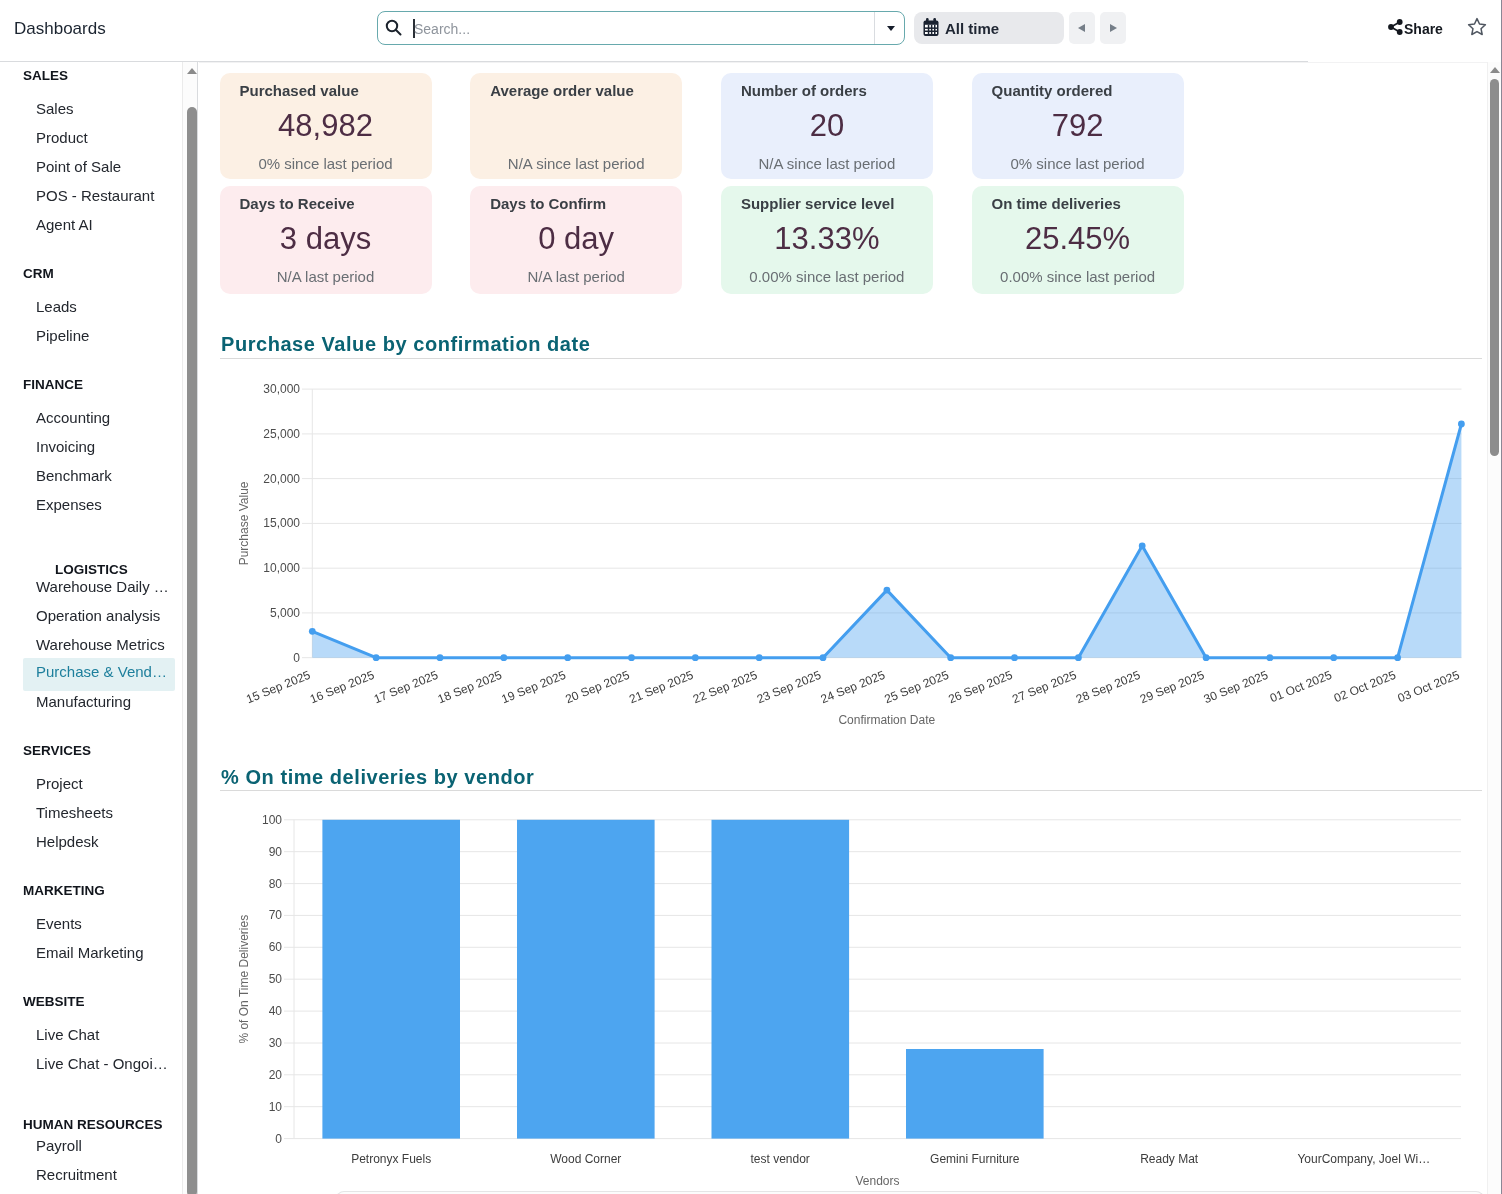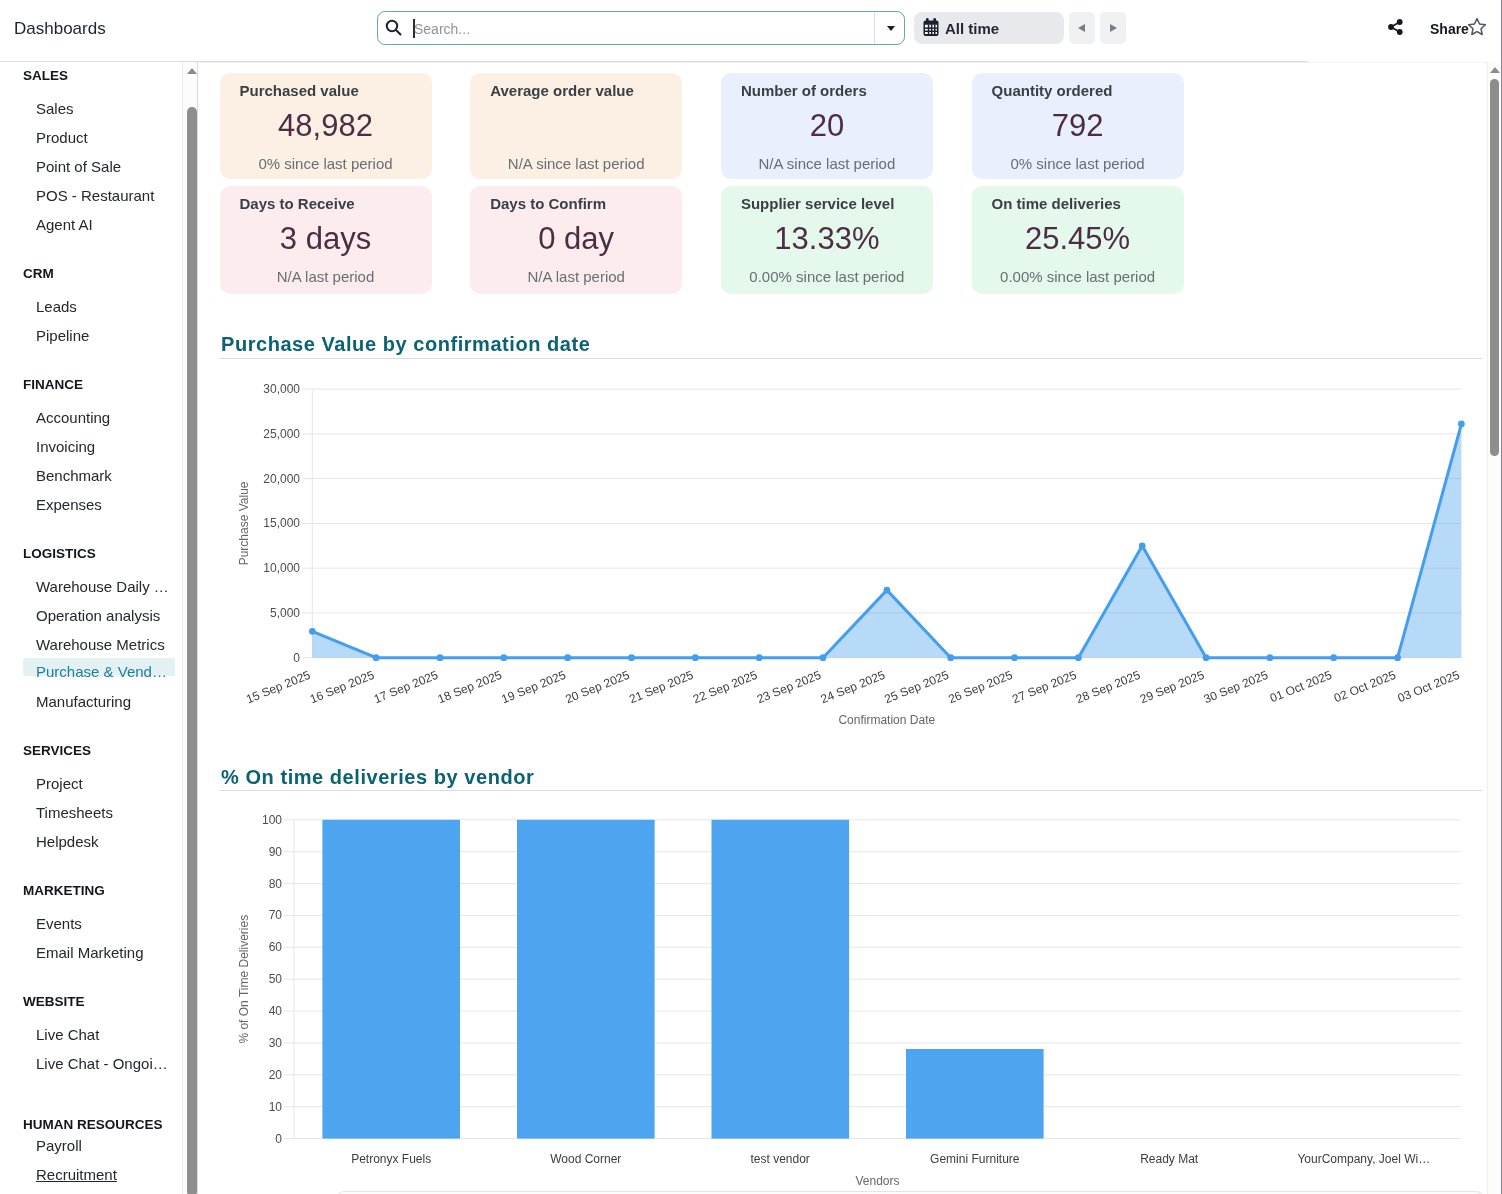--- a/index.html
+++ b/index.html
@@ -22,28 +22,28 @@
     background:#e8e9ec; border-radius:8px; }
   #alltime .txt { position:absolute; left:31px; top:8px; font-size:15px; font-weight:bold; color:#1f2633; }
   #alltime svg { position:absolute; left:9px; top:3px; }
   .navbtn { position:absolute; top:12px; width:26px; height:32px; background:#f0f1f3; border-radius:5px; }
   #prevb { left:1069px; } #nextb { left:1100px; }
   .tri-l { position:absolute; left:9px; top:11.5px; width:0; height:0;
     border-top:4.5px solid transparent; border-bottom:4.5px solid transparent; border-right:7px solid #757e88; }
   .tri-r { position:absolute; left:10px; top:11.5px; width:0; height:0;
     border-top:4.5px solid transparent; border-bottom:4.5px solid transparent; border-left:7px solid #757e88; }
   #shareb { position:absolute; left:1388px; top:19px; }
-  #shareb span { position:absolute; left:16px; top:2px; font-size:14px; font-weight:bold; color:#14181f; white-space:nowrap;margin-left:26px; }
+  #shareb span { position:absolute; left:16px; top:2px; font-size:14px; font-weight:bold; color:#14181f; white-space:nowrap; }
   #starb { position:absolute; left:1467px; top:17px; }
   
   #sidebar { position:absolute; left:0; top:62px; width:198px; height:1132px;
     background:#fff; border-right:1px solid #d9dbde; }
   .sb-h { position:absolute; left:23px; font-size:13.5px; font-weight:bold; color:#11151c; line-height:20px; white-space:nowrap; }
   .sb-i { position:absolute; left:36px; font-size:15px; color:#23272e; line-height:20px; white-space:nowrap; }
-  #sb-active { position:absolute; left:23px; top:596px; width:152px; height:18px;
+  #sb-active { position:absolute; left:23px; top:596px; width:152px; height:33px;
     background:#e3f1f3; border-radius:2px; }
   #sb-active span { position:absolute; left:13px; top:4px; font-size:15px; color:#1d7f9c; line-height:20px; white-space:nowrap; }
   
   #sb-track { position:absolute; left:182px; top:0; width:15px; height:1132px; background:#fcfcfc; border-left:1px solid #ebebeb; }
   #sb-up { position:absolute; left:4px; top:6px; width:0; height:0;
     border-left:5px solid transparent; border-right:5px solid transparent; border-bottom:6px solid #8b8b8b; }
   #sb-thumb { position:absolute; left:3.5px; top:45px; width:10px; height:1090px; background:#8e8e8e; border-radius:5px; }
   
   .kpi { position:absolute; width:212px; border-radius:10px; }
   .kpi .t { position:absolute; left:20px; top:8px; font-size:15px; font-weight:bold; color:#3a3f45; line-height:20px; }
@@ -130,41 +130,41 @@
   <div class="sb-i" style="top:124px;">POS - Restaurant</div>
   <div class="sb-i" style="top:153px;">Agent AI</div>
   <div class="sb-h" style="top:202px;">CRM</div>
   <div class="sb-i" style="top:235px;">Leads</div>
   <div class="sb-i" style="top:264px;">Pipeline</div>
   <div class="sb-h" style="top:313px;">FINANCE</div>
   <div class="sb-i" style="top:346px;">Accounting</div>
   <div class="sb-i" style="top:375px;">Invoicing</div>
   <div class="sb-i" style="top:404px;">Benchmark</div>
   <div class="sb-i" style="top:433px;">Expenses</div>
-  <div class="sb-h" style="top:482px;">LOGISTICS</div>
+  <div class="sb-h" style="top:498px;margin-left:32px;">LOGISTICS</div>
   <div class="sb-i" style="top:515px;">Warehouse Daily …</div>
   <div class="sb-i" style="top:544px;">Operation analysis</div>
   <div class="sb-i" style="top:573px;">Warehouse Metrics</div>
   <div id="sb-active">
       <span>Purchase &amp; Vend…</span>
     </div>
   <div class="sb-i" style="top:630px;">Manufacturing</div>
   <div class="sb-h" style="top:679px;">SERVICES</div>
   <div class="sb-i" style="top:712px;">Project</div>
   <div class="sb-i" style="top:741px;">Timesheets</div>
   <div class="sb-i" style="top:770px;">Helpdesk</div>
   <div class="sb-h" style="top:819px;">MARKETING</div>
   <div class="sb-i" style="top:852px;">Events</div>
   <div class="sb-i" style="top:881px;">Email Marketing</div>
   <div class="sb-h" style="top:930px;">WEBSITE</div>
   <div class="sb-i" style="top:963px;">Live Chat</div>
   <div class="sb-i" style="top:992px;">Live Chat - Ongoi…</div>
   <div class="sb-h" style="top:1041px;margin-top:12px;">HUMAN RESOURCES</div>
   <div class="sb-i" style="top:1074px;">Payroll</div>
-  <div class="sb-i" style="top:1103px;text-decoration:underline;">Recruitment</div>
+  <div class="sb-i" style="top:1103px;">Recruitment</div>
   <div id="sb-track">
       <div id="sb-up"></div>
       <div id="sb-thumb"></div>
     </div>
 </div>
 
 <div id="mainline"></div>
 
 <div class="kpi r1 c1 bg-or">
     <div class="t">Purchased value</div>

